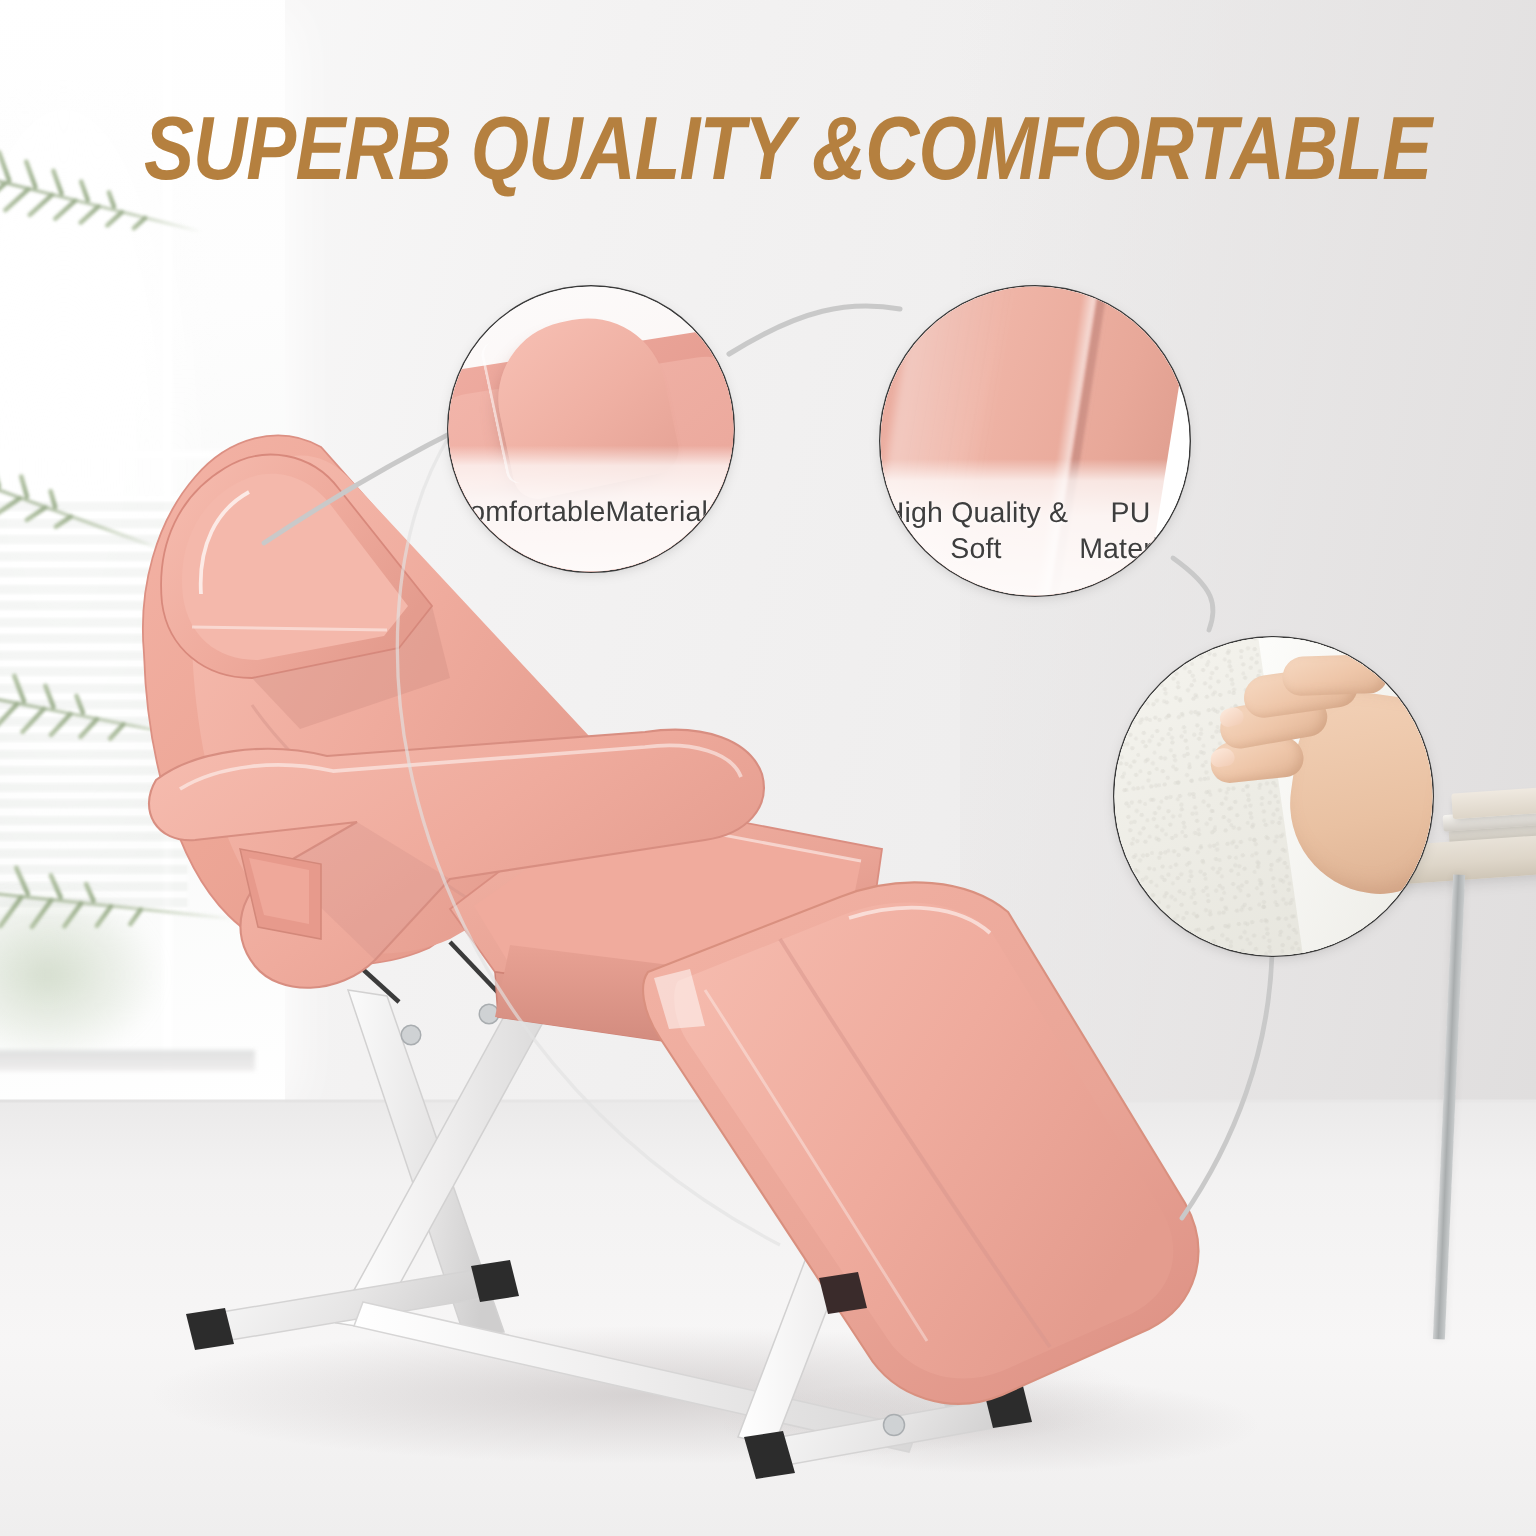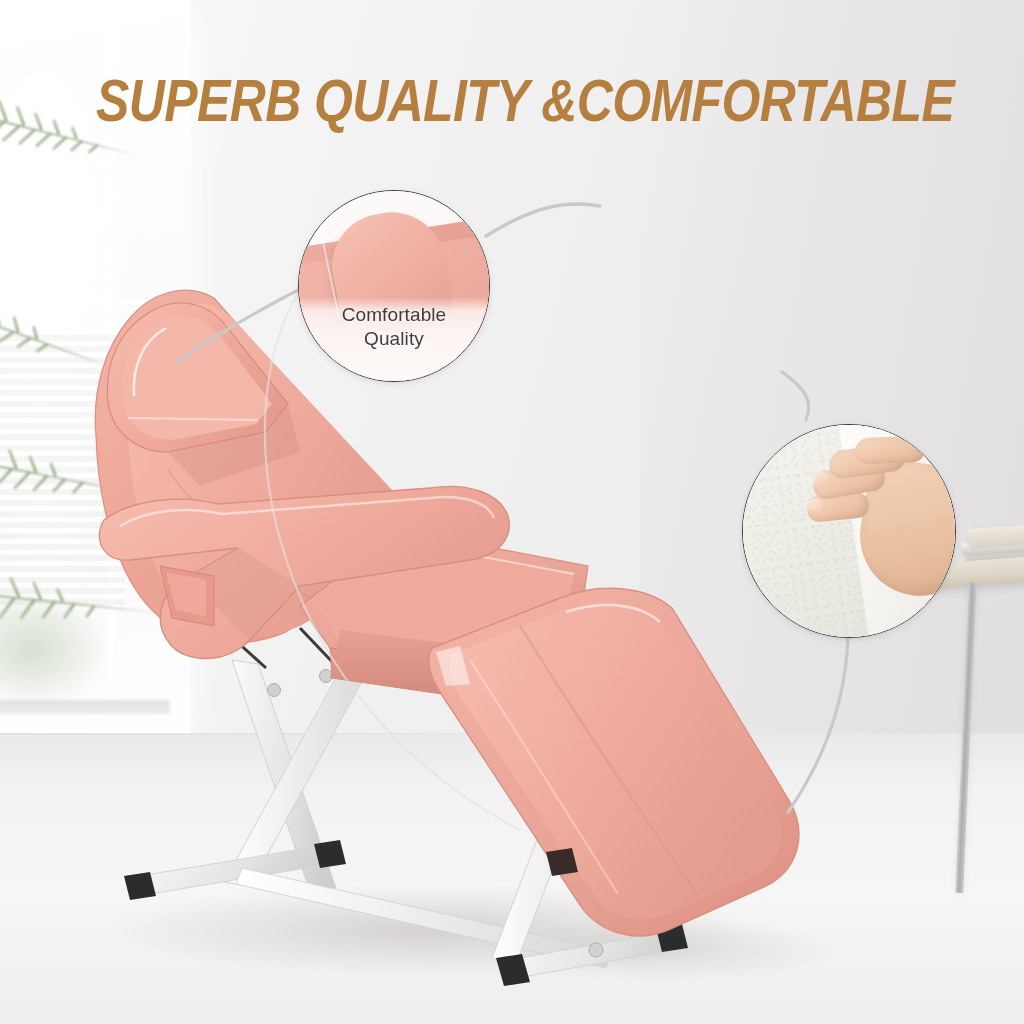--- a/index.html
+++ b/index.html
@@ -71,21 +71,21 @@
   
   .chair{position:absolute;left:0;top:0;width:1024px;height:1024px;}
   .chair svg{position:absolute;left:0;top:0;}
 
   
   .callout{position:absolute;border-radius:50%;overflow:hidden;
     border:1.6px solid #3a3a3a;background:#ffffff;
     box-shadow:0 2px 10px -4px rgba(0,0,0,.25);}
   .callout .photo{position:absolute;left:0;top:0;width:100%;height:100%;}
   .callout .label{position:absolute;left:0;right:0;bottom:0;height:44%;
-    display:flex;flex-direction:column;align-items:center;justify-content:flex-start;
+    display:flex;align-items:center;justify-content:flex-start;
     padding-top:6px;box-sizing:border-box;
     background:linear-gradient(180deg,rgba(255,255,255,.0) 0%,rgba(255,255,255,.72) 16%,rgba(255,255,255,.88) 42%,rgba(255,255,255,.94) 100%);}
   .callout .label span{display:block;text-align:center;color:#3e3e3e;
     font-size:19px;line-height:24px;font-weight:400;letter-spacing:.1px;
     text-shadow:0 1px 2px rgba(255,255,255,.85);}
 
   
   #callout-headrest{left:298px;top:190px;width:190px;height:190px;}
   .c1-bg{position:absolute;inset:0;background:linear-gradient(160deg,#fdfbfb 0%,#fbf7f6 40%,#f6eceb 100%);}
   .c1-seat{position:absolute;left:-26px;top:42px;width:250px;height:190px;
@@ -414,24 +414,36 @@
   <div class="callout" id="callout-headrest">
     <div class="photo c1-bg">
       <div class="c1-seat"></div>
       <div class="c1-seat2"></div>
       <div class="c1-shadow"></div>
       <div class="c1-pillow"></div>
       <div class="c1-pillow-seam"></div>
     </div>
     <div class="label">
       <span>Comfortable</span>
-      <span>Quality</span>
-    </div>
-  </div>
-
+      <span>Material</span>
+    </div>
+  </div>
+
+  <div class="callout" id="callout-pu">
+    <div class="photo c2-bg">
+      <div class="c2-pink"></div>
+      <div class="c2-hilite"></div>
+      <div class="c2-seam"></div>
+      <div class="c2-seam2"></div>
+    </div>
+    <div class="label">
+      <span>High Quality &amp; Soft</span>
+      <span>PU Material</span>
+    </div>
+  </div>
 
   <div class="callout" id="callout-sponge">
     <div class="photo c3-bg">
       <div class="c3-foam">
         <div class="c3-foam-tex"></div>
       </div>
       <div class="c3-edge"></div>
       <div class="c3-hand">
         <div class="palm"></div>
         <div class="finger" style="left:4px;top:52px;width:62px;height:27px;transform:rotate(-6deg);"></div>

